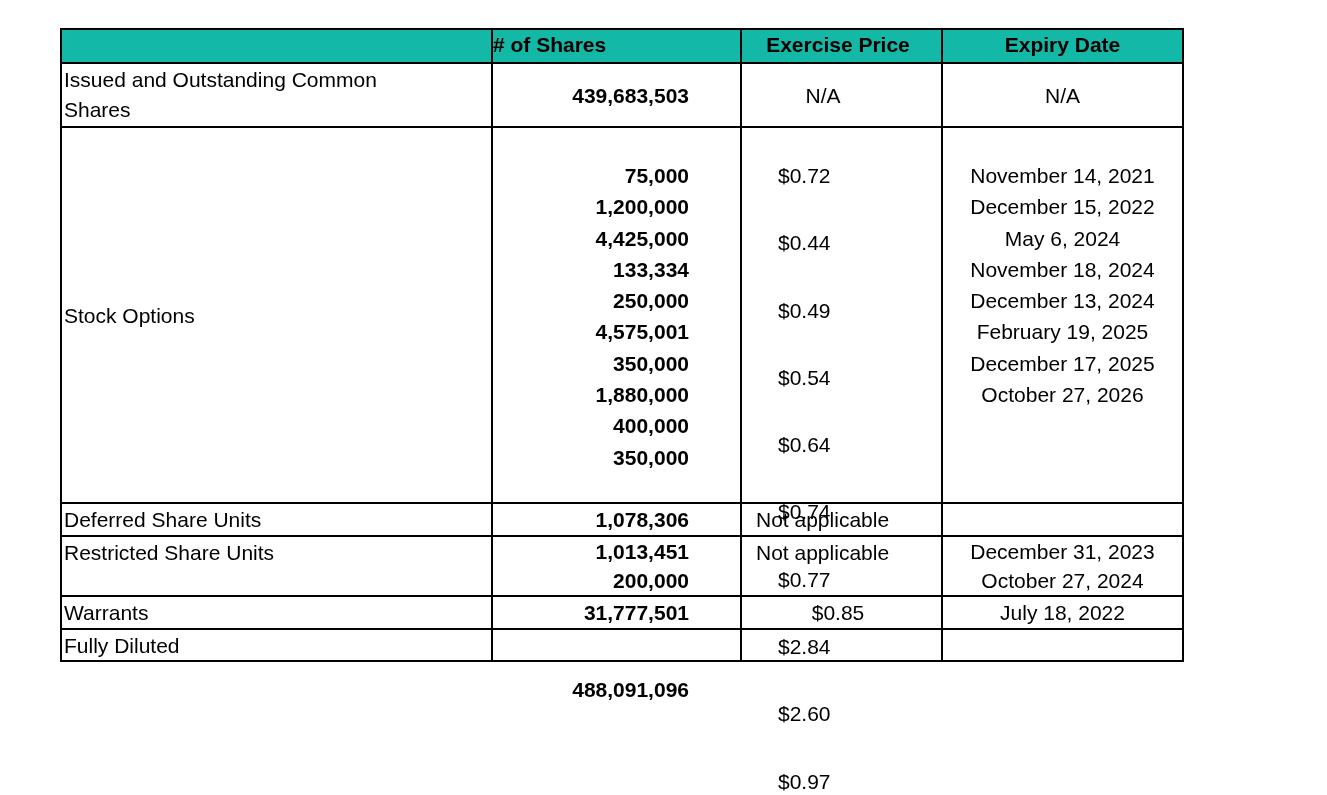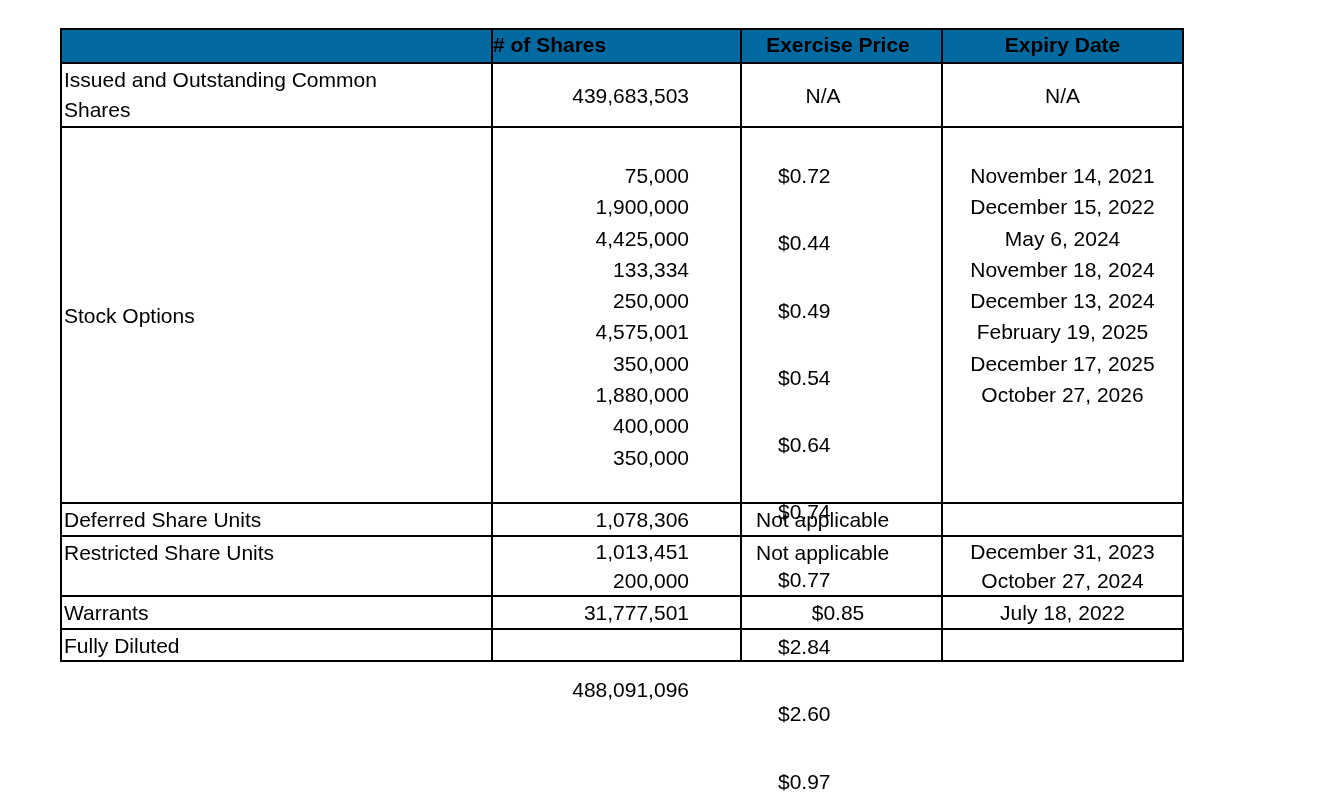--- a/index.html
+++ b/index.html
@@ -5,25 +5,25 @@
   html, body { margin:0; padding:0; background:#ffffff; }
   body { width:1327px; height:795px; position:relative; overflow:hidden;
          font-family:"Liberation Sans", "DejaVu Sans", sans-serif; color:#000; }
   .tbl { position:absolute; left:60px; top:28px; width:1124px; }
   .row { position:absolute; left:0; width:1124px; border-top:2px solid #000; box-sizing:border-box; }
   .cell { position:absolute; top:0; bottom:0; box-sizing:border-box; }
   .c0 { left:0; width:431px; border-left:2px solid #000; }
   .c1 { left:431px; width:249px; border-left:2px solid #000; }
   .c2 { left:680px; width:194px; border-left:2px solid #000; }
   .c3 { left:881px; width:243px; border-left:2px solid #000; border-right:2px solid #000; }
-  .hdr { background:#0369a1; }
+  .hdr { background:#14b8a6; }
   .hdr .cell { font-weight:bold; font-size:20px; }
   .txt { font-size:21px; line-height:31px; position:absolute; }
   .label { left:2px; }
-  .num { right:51px; text-align:right; }
+  .num { right:51px; text-align:right;font-weight:bold; }
   .center { left:0; right:0; text-align:center; }
   .leftin { left:14px; }
   .stack { display:flex; flex-direction:column; }
   .bottom-line { position:absolute; left:0; width:1124px; height:2px; background:#000; }
 </style>
 </head>
 <body>
 
 <div class="tbl">
 
@@ -56,21 +56,21 @@
     </div>
   </div>
 
   <div class="row" style="top:98px; height:376px;">
     <div class="cell c0">
       <span class="txt label" style="top:172px;">Stock Options</span>
     </div>
     <div class="cell c1">
       <div class="txt num stack" style="top:32px; line-height:31.3px;">
         <span>75,000</span>
-        <span>1,900,000</span>
+        <span>1,200,000</span>
         <span>4,425,000</span>
         <span>133,334</span>
         <span>250,000</span>
         <span>4,575,001</span>
         <span>350,000</span>
         <span>1,880,000</span>
         <span>400,000</span>
         <span>350,000</span>
       </div>
     </div>

